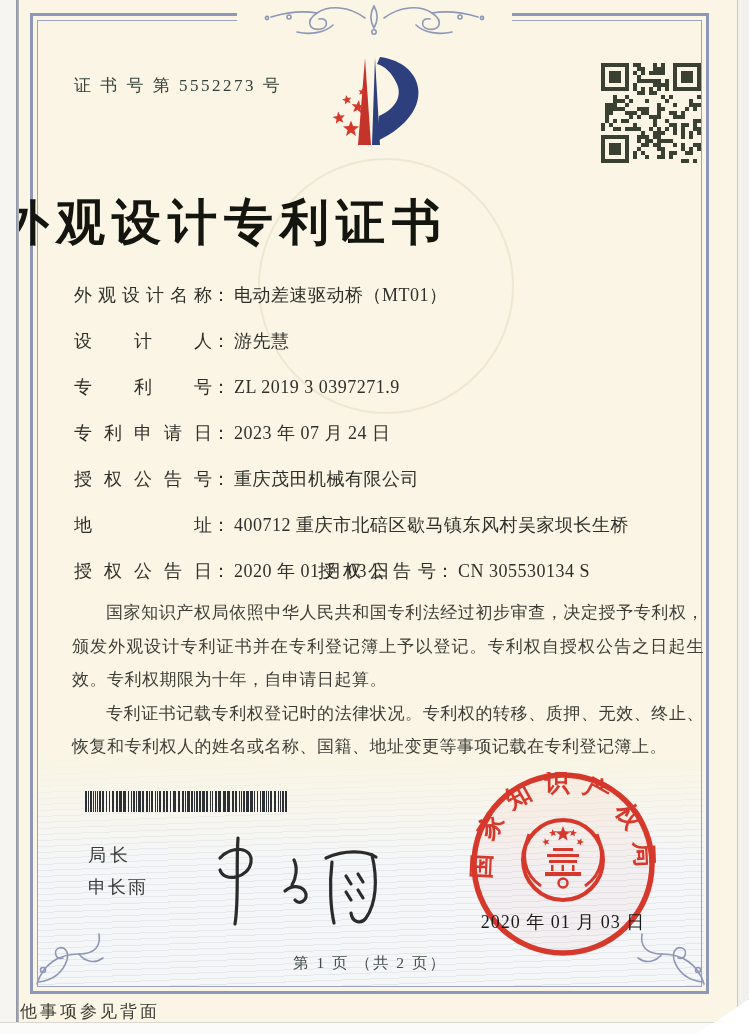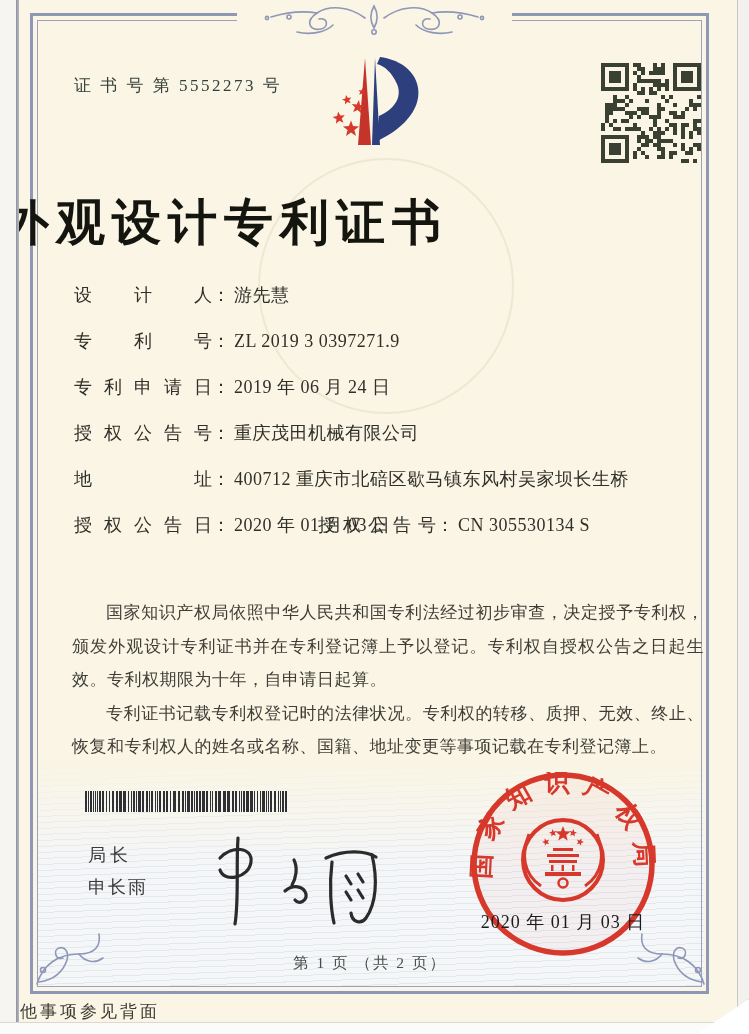--- a/index.html
+++ b/index.html
@@ -398,27 +398,30 @@
       <rect x="24" y="96" width="4" height="4" fill="var(--qr)"></rect>
       <rect x="80" y="96" width="4" height="4" fill="var(--qr)"></rect>
       <rect x="84" y="96" width="4" height="4" fill="var(--qr)"></rect>
       <rect x="92" y="96" width="4" height="4" fill="var(--qr)"></rect>
     </svg>
 
   <div class="title">外观设计专利证书</div>
 
   <div class="fields">
     <div class="f-row">
+      <span class="f-label">外观设计名称</span><span class="f-colon">：</span><span class="f-value">电动差速驱动桥（MT01）</span>
+    </div>
+    <div class="f-row">
       <span class="f-label">设计人</span><span class="f-colon">：</span><span class="f-value">游先慧</span>
     </div>
     <div class="f-row">
       <span class="f-label">专利号</span><span class="f-colon">：</span><span class="f-value">ZL 2019 3 0397271.9</span>
     </div>
     <div class="f-row">
-      <span class="f-label">专利申请日</span><span class="f-colon">：</span><span class="f-value">2019 年 06 月 24 日</span>
+      <span class="f-label">专利申请日</span><span class="f-colon">：</span><span class="f-value">2023 年 07 月 24 日</span>
     </div>
     <div class="f-row">
       <span class="f-label">授权公告号</span><span class="f-colon">：</span><span class="f-value">重庆茂田机械有限公司</span>
     </div>
     <div class="f-row">
       <span class="f-label">地址</span><span class="f-colon">：</span><span class="f-value">400712 重庆市北碚区歇马镇东风村吴家坝长生桥</span>
     </div>
     <div class="f-row">
       <span class="f-label">授权公告日</span><span class="f-colon">：</span><span class="f-value">2020 年 01 月 03 日</span>
       <span class="grant-pair">

